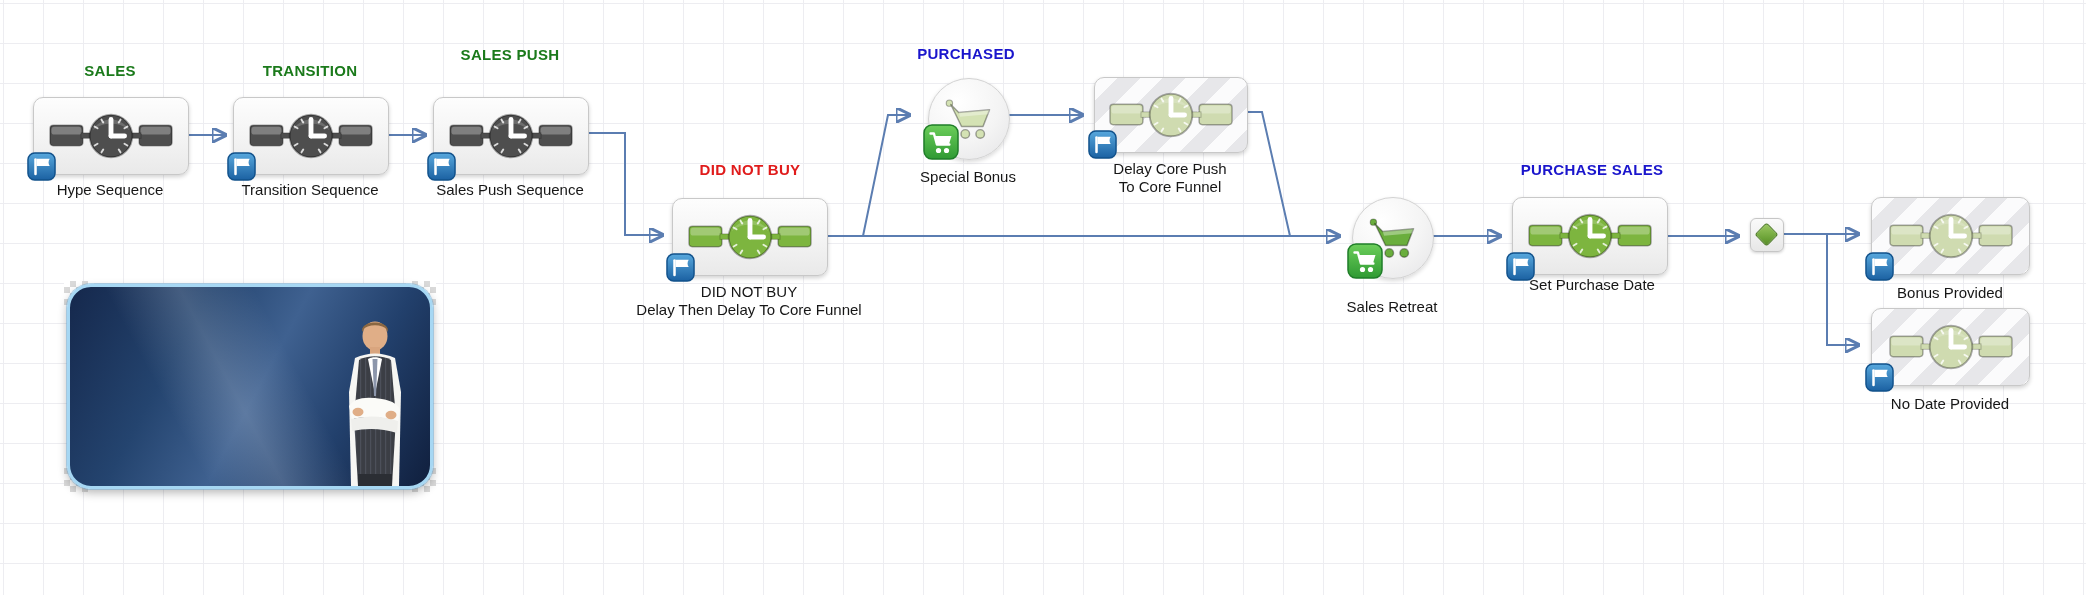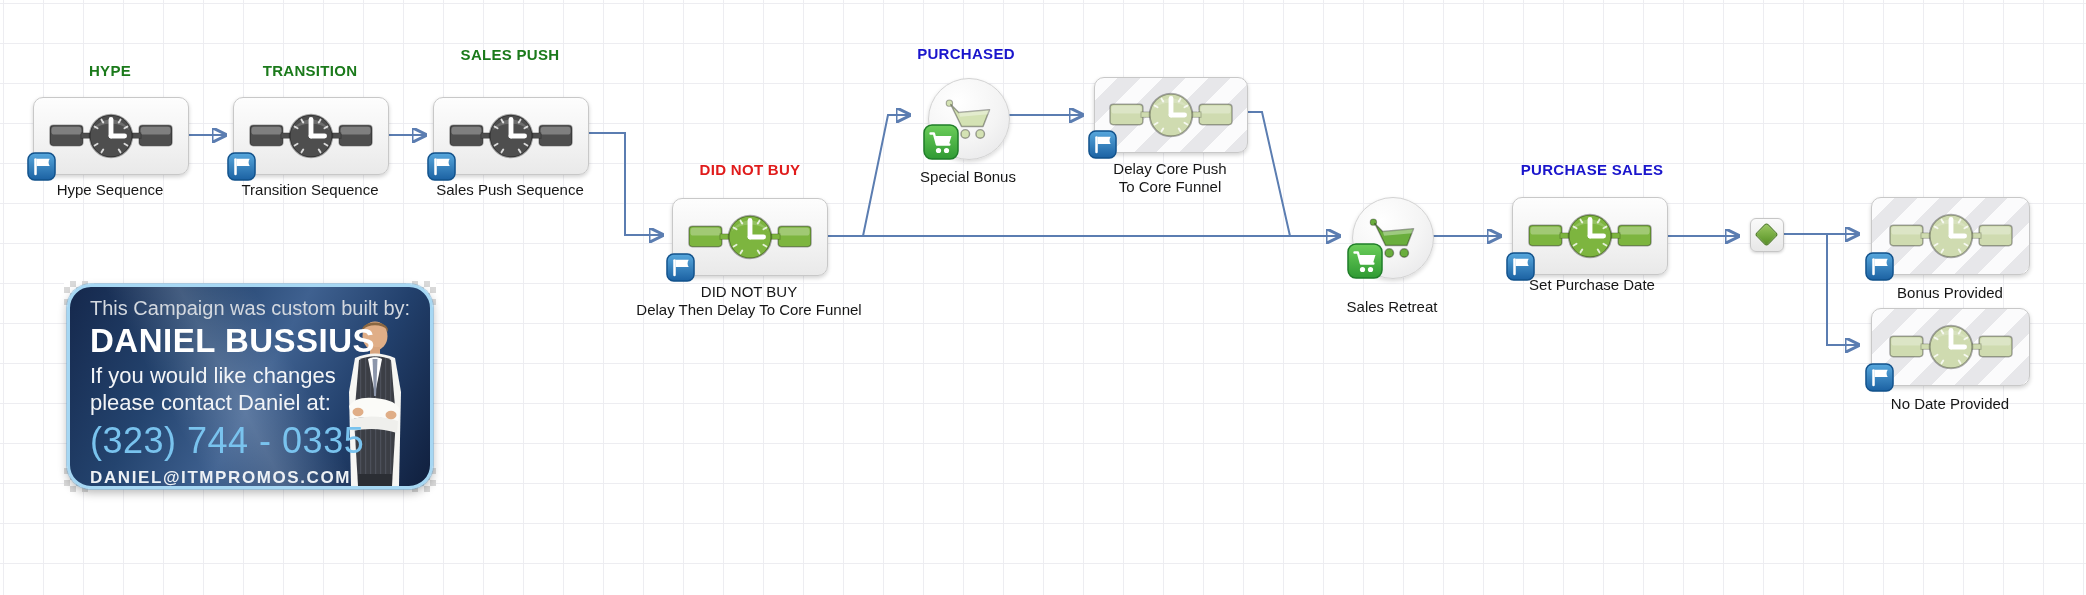--- a/index.html
+++ b/index.html
@@ -185,21 +185,21 @@
     <path d="M827,236 H1338" marker-end="url(#arrow)"></path>
     <path d="M863,236 L888,115 H908" marker-end="url(#arrow)"></path>
     <path d="M1009,115 H1081" marker-end="url(#arrow)"></path>
     <path d="M1246,112 H1262 L1290,236"></path>
     <path d="M1433,236 H1499" marker-end="url(#arrow)"></path>
     <path d="M1668,236 H1737" marker-end="url(#arrow)"></path>
     <path d="M1783,234 H1857" marker-end="url(#arrow)"></path>
     <path d="M1827,234 V345 H1857" marker-end="url(#arrow)"></path>
   </svg>
 
-  <div class="heading green" style="left:110px;top:62px">HYPE</div>
+  <div class="heading green" style="left:110px;top:62px">SALES</div>
   <div class="heading green" style="left:310px;top:62px">TRANSITION</div>
   <div class="heading green" style="left:510px;top:46px">SALES PUSH</div>
   <div class="heading red" style="left:750px;top:161px">DID NOT BUY</div>
   <div class="heading blue" style="left:966px;top:45px">PURCHASED</div>
   <div class="heading blue" style="left:1592px;top:161px">PURCHASE SALES</div>
 
   <div class="seq-node gray" style="left:33px;top:97px">
     <svg class="seq-icon">
         <use href="#sym-seq"></use>
       </svg>
@@ -323,24 +323,16 @@
         <path d="M47.5,44 L52.5,44 L51,86 L49,86 Z" fill="#97a2b6"></path>
         <path d="M34,46 C42,41 58,41 66,46 L71,104 L67,172 L33,172 L29,104 Z" fill="url(#pinstripe)"></path>
         <path d="M43,45 L50,80 L57,45 C53,42.5 47,42.5 43,45 Z" fill="#ffffff"></path>
         <path d="M47.5,45 L52.5,45 L51,82 L49,82 Z" fill="#8c96ab"></path>
         <path d="M24,92 Q30,82 50,84 Q72,86 75,96 L73,108 Q50,100 27,105 Z" fill="#fbfbf8"></path>
         <path d="M26,105 Q50,99 73,107 L72,119 Q50,112 27,117 Z" fill="#efefec"></path>
         <ellipse cx="33" cy="98" rx="5.5" ry="4.2" fill="#e0ae87"></ellipse>
         <ellipse cx="66" cy="101" rx="5.5" ry="4.2" fill="#e0ae87"></ellipse>
         <path d="M33,160 L67,160 L67,172 L33,172 Z" fill="#2b2e34"></path>
       </svg>
-      <div class="badge-text">
-        <p class="b-intro">This Campaign was custom built by:</p>
-        <p class="b-name">DANIEL BUSSIUS</p>
-        <p class="b-line">If you would like changes</p>
-        <p class="b-line">please contact Daniel at:</p>
-        <p class="b-phone">(323) 744 - 0335</p>
-        <p class="b-email">DANIEL@ITMPROMOS.COM</p>
-      </div>
     </div>
   </div>
 
 </div>
 
 </body></html>

